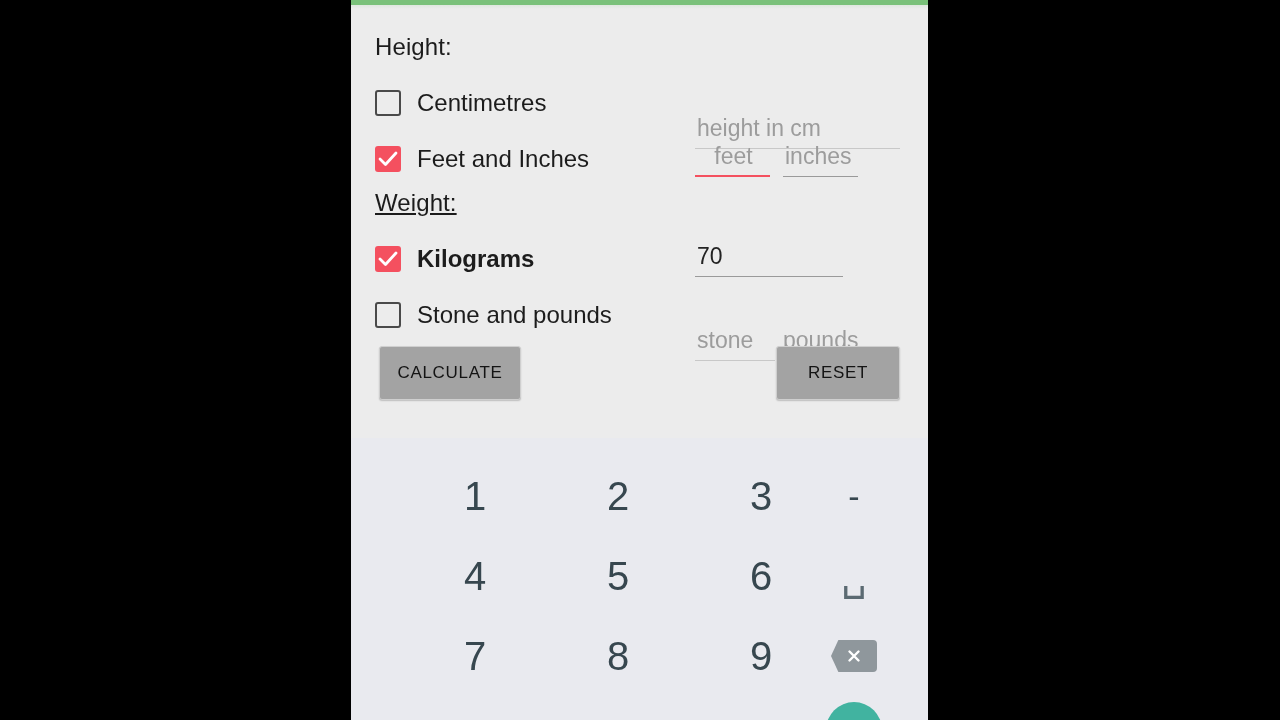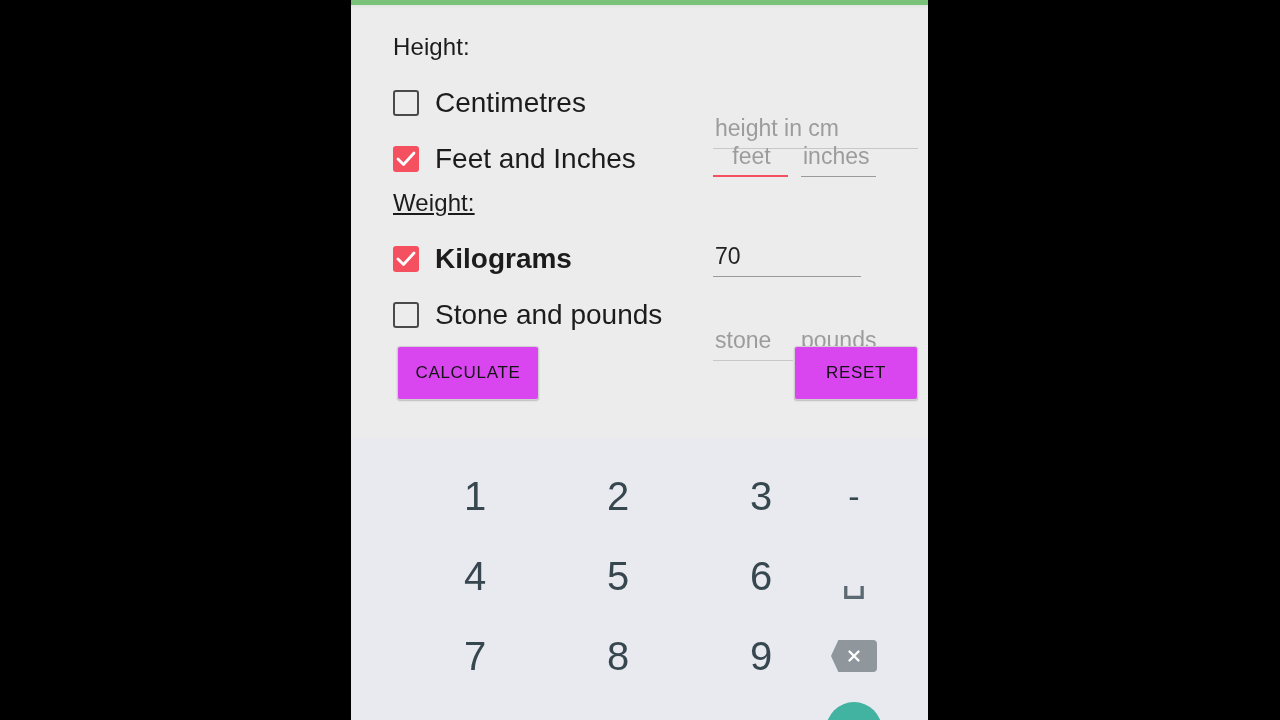--- a/index.html
+++ b/index.html
@@ -35,21 +35,21 @@
     position: absolute;
     left: 0; top: 5px;
     width: 577px;
     height: 4px;
     background: linear-gradient(to bottom, #dfe7df, #ececec);
   }
 
   
   #form-area {
     position: absolute;
-    left: 18px; top: 9px;
+    left: 0; top: 9px;
     width: 565px;
     height: 429px;
     background: #ececec;
   }
 
   .section-label {
     position: absolute;
     font-size: 24px;
     color: #1c1c1c;
     letter-spacing: 0.1px;
@@ -80,21 +80,21 @@
     border: none;
   }
   .checkbox.checked svg {
     position: absolute;
     left: 3px;
     top: 4px;
   }
 
   .opt-label {
     margin-left: 16px;
-    font-size: 28px;
+    font-size: 24px;
     color: #1c1c1c;
     white-space: nowrap;
   }
 
   
   .field {
     position: absolute;
     border: none;
     background: transparent;
     outline: none;
@@ -105,21 +105,21 @@
     border-bottom: 1.5px solid #9a9a9a;
     height: 34px;
   }
   .field.faint { border-bottom-color: #c8c8c8; margin-top: 28px; }
   .field.focused { border-bottom: 2.5px solid #f4505f; }
   .field::placeholder { color: #9c9c9c; opacity: 1; }
 
   
   .btn {
     position: absolute;
-    background: #d946ef;
+    background: #a3a3a3;
     border: 1px solid #cfcfcf;
     border-radius: 3px;
     box-shadow: 0 1px 1.5px rgba(0,0,0,0.20);
     font-family: "Liberation Sans", sans-serif;
     font-size: 17px;
     letter-spacing: 0.7px;
     color: #141414;
     height: 54px;
     cursor: pointer;
   }

